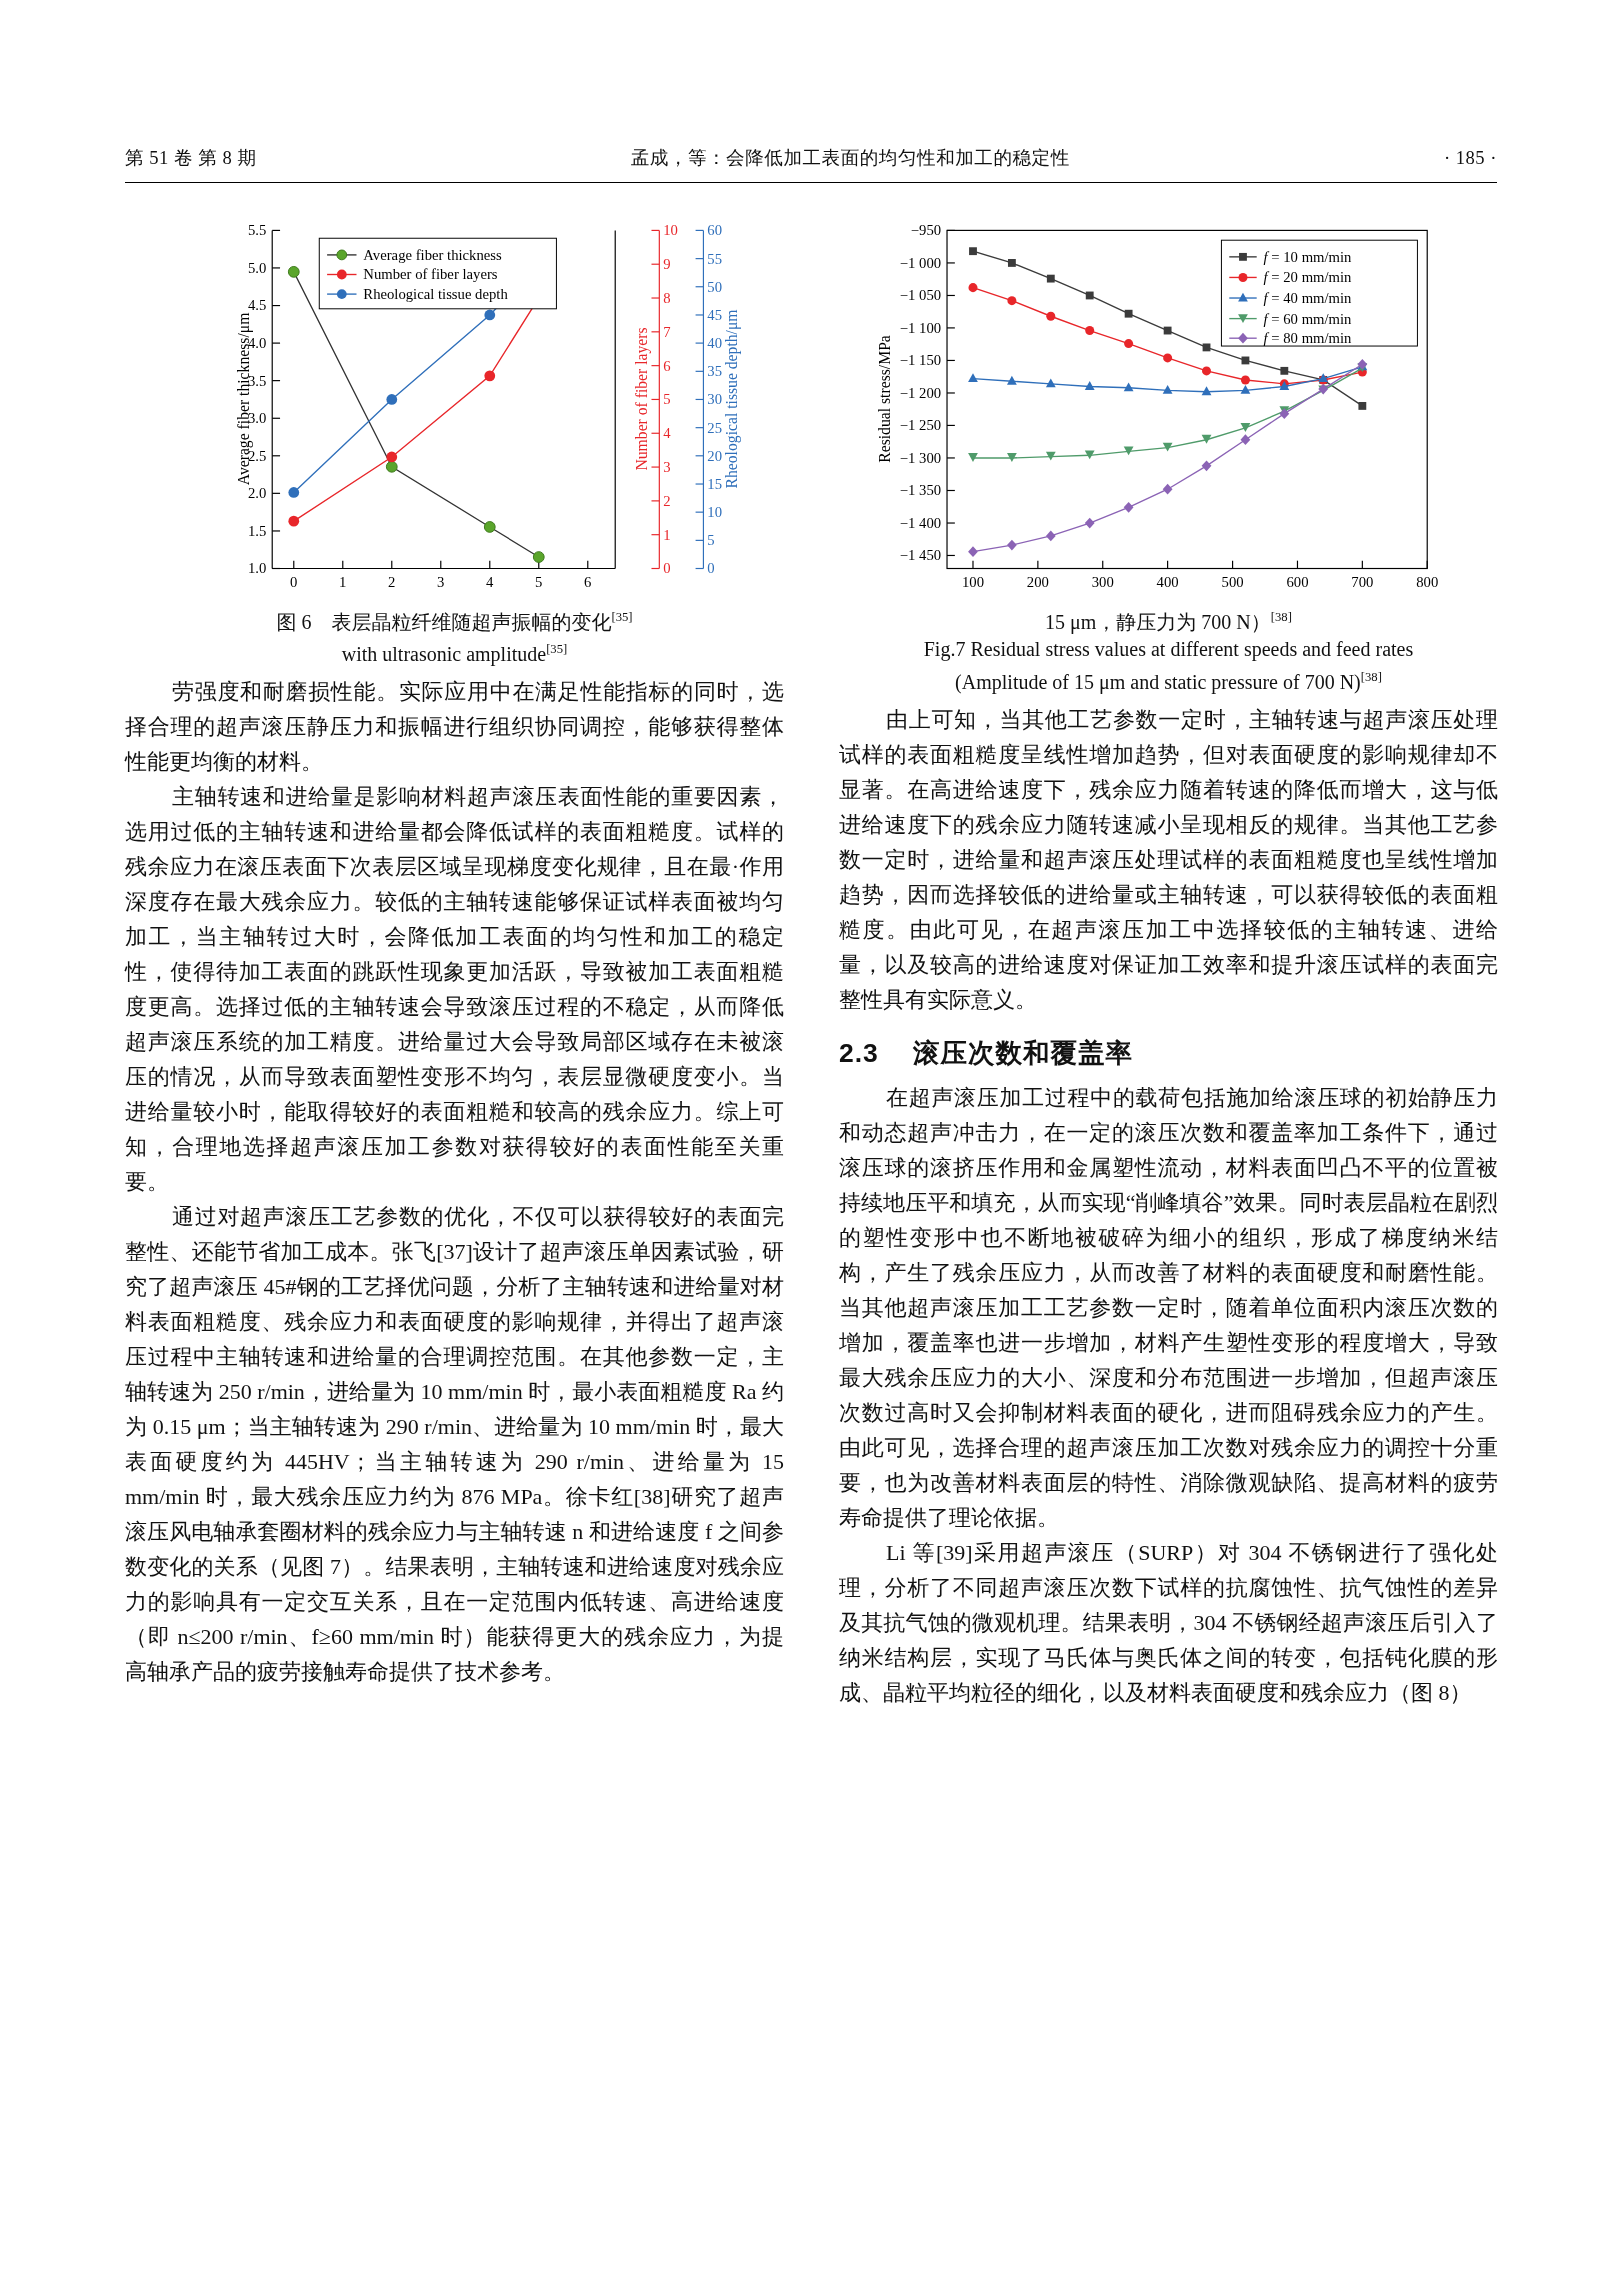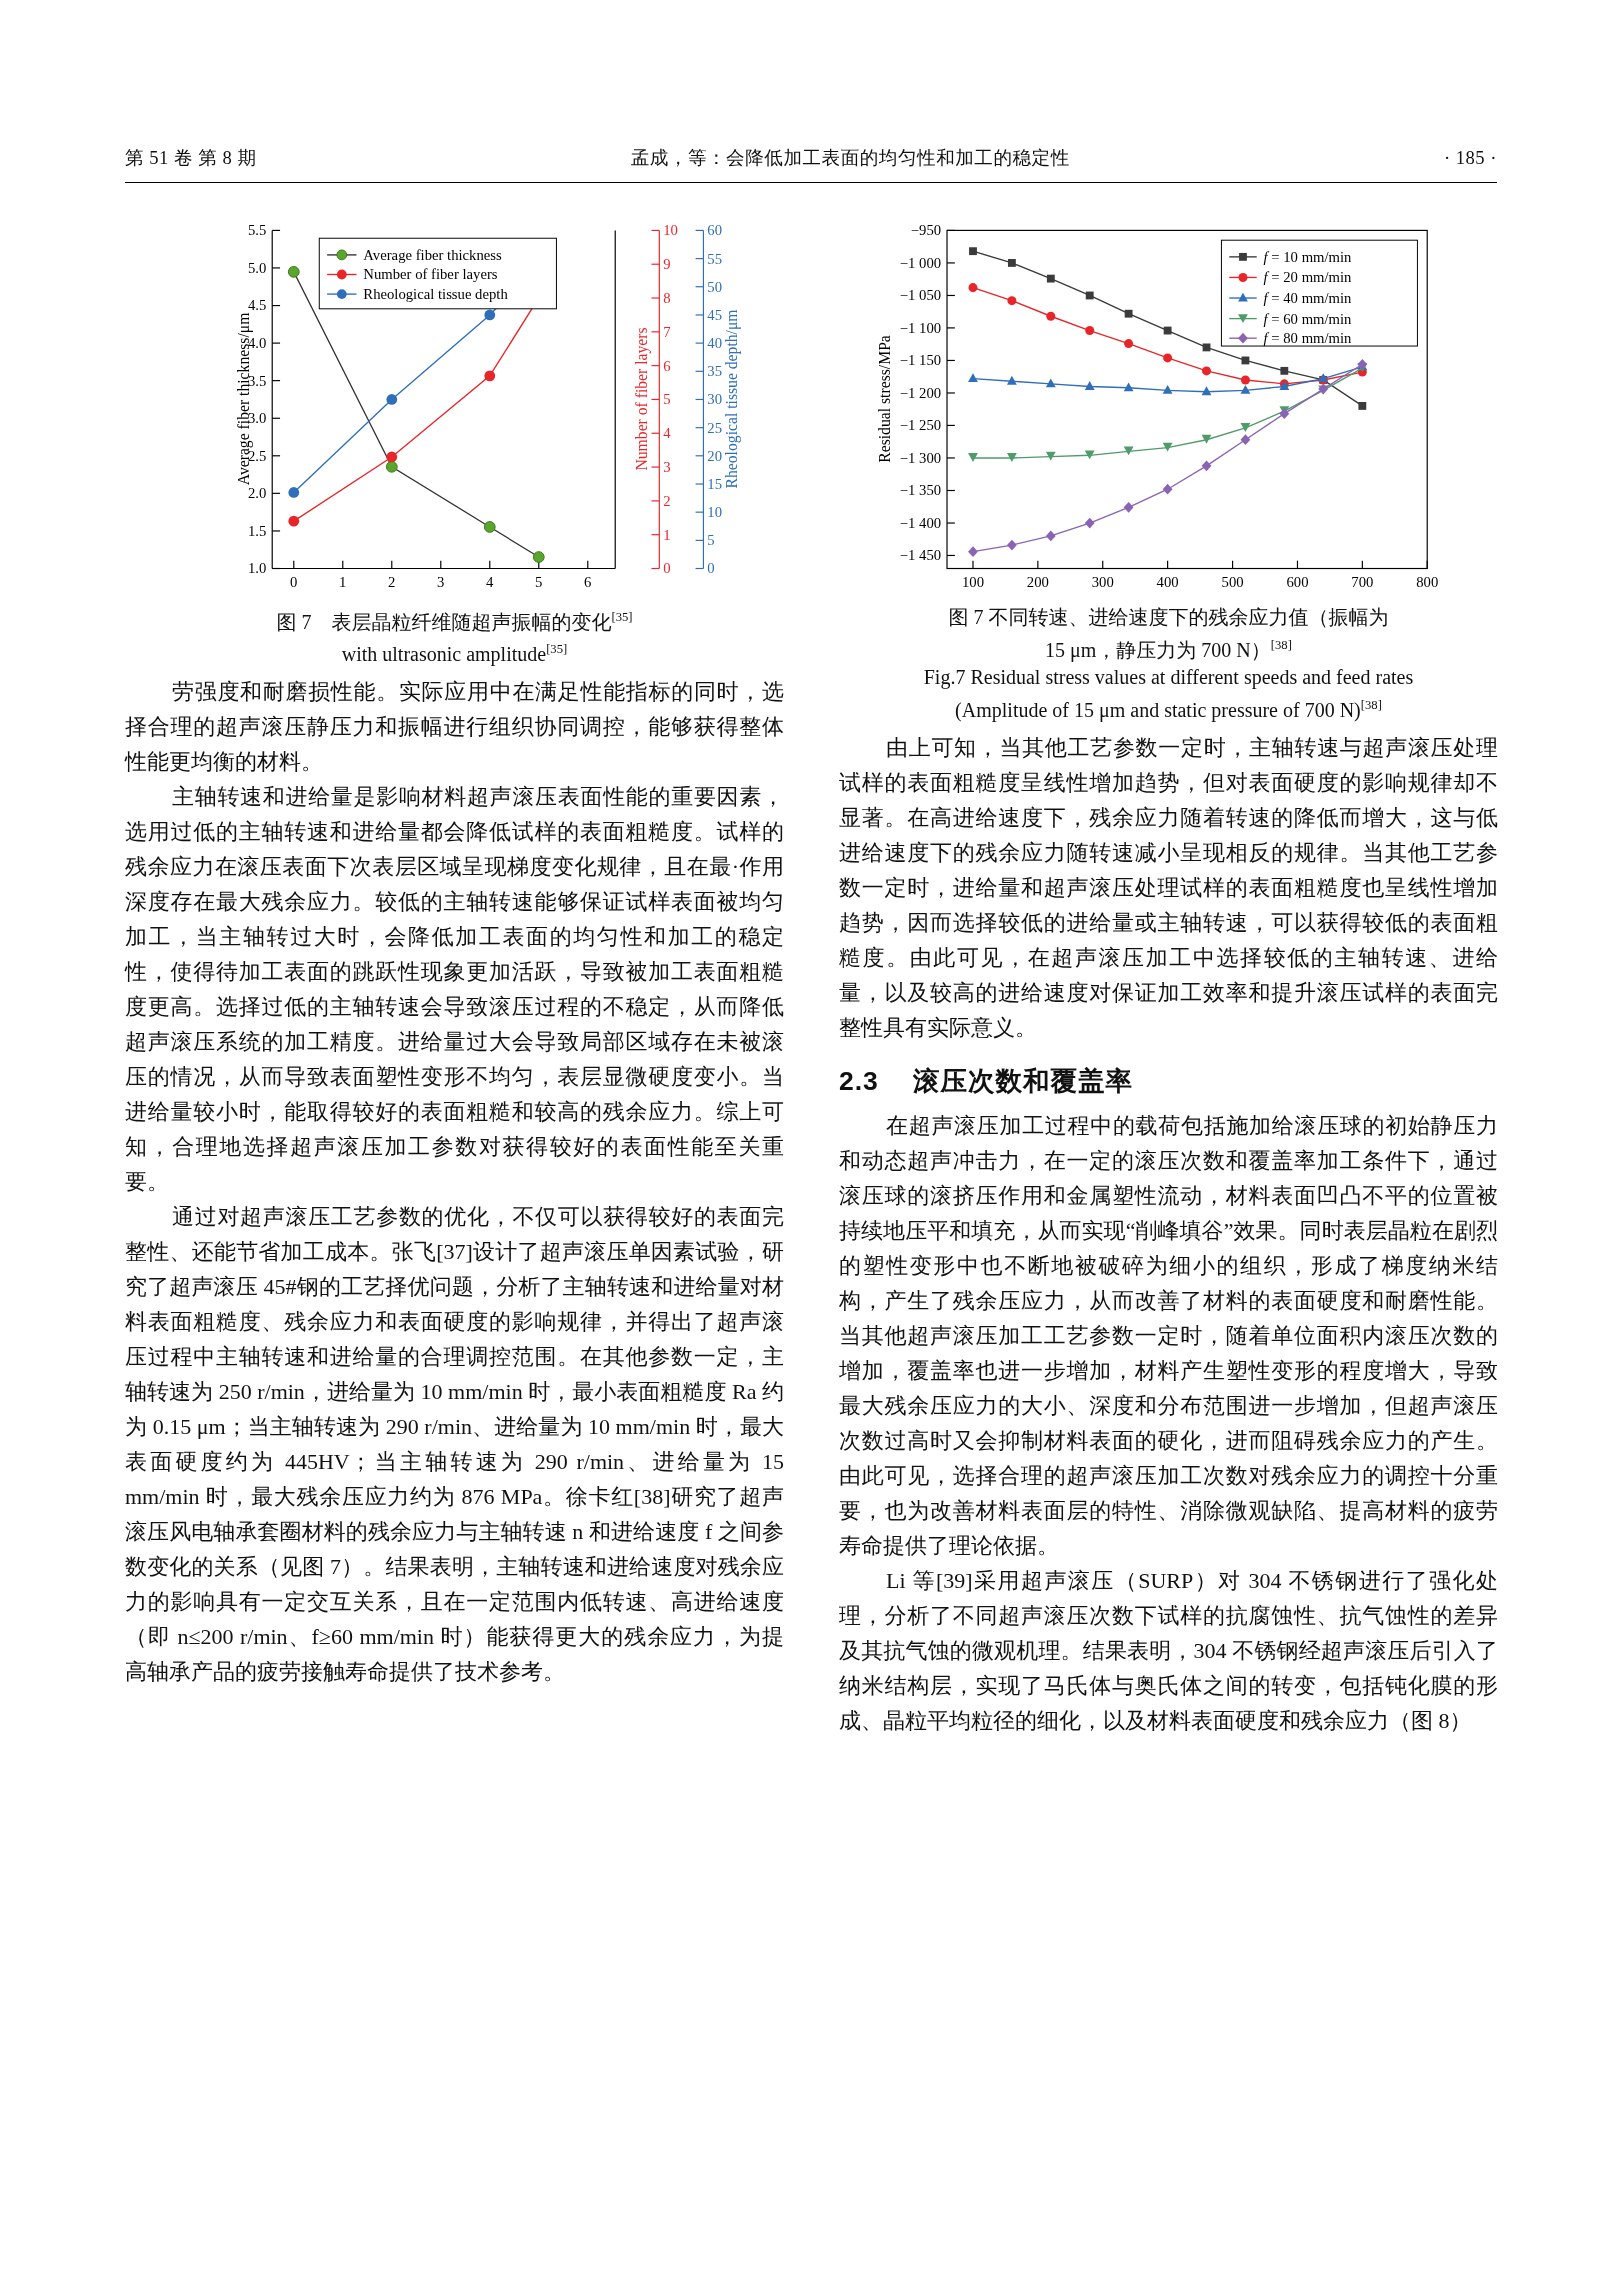--- a/index.html
+++ b/index.html
@@ -221,21 +221,21 @@
               <line x1="206" y1="75" x2="236" y2="75" stroke="#e8262a" stroke-width="1.4"></line>
               <circle cx="221" cy="75" r="5" fill="#e8262a"></circle>
               <text x="243" y="80" font-size="15" font-family="Liberation Serif, serif">Number of fiber layers</text>
               <line x1="206" y1="95" x2="236" y2="95" stroke="#2f6fba" stroke-width="1.4"></line>
               <circle cx="221" cy="95" r="5" fill="#2f6fba"></circle>
               <text x="243" y="100" font-size="15" font-family="Liberation Serif, serif">Rheological tissue depth</text>
             </g>
           </svg>
         </div>
         <div class="figcap">
-          <span class="cn"><span>图 7　表层晶粒纤维随超声振幅的变化</span><sup>[35]</sup></span>
+          <span class="cn"><span>图 6　表层晶粒纤维随超声振幅的变化</span><sup>[35]</sup></span>
           <span class="en"><span>with ultrasonic amplitude</span><sup>[35]</sup></span>
         </div>
       </div>
 
       <p class="body">劳强度和耐磨损性能。实际应用中在满足性能指标的同时，选择合理的超声滚压静压力和振幅进行组织协同调控，能够获得整体性能更均衡的材料。</p>
 
 
       <p class="body">主轴转速和进给量是影响材料超声滚压表面性能的重要因素，选用过低的主轴转速和进给量都会降低试样的表面粗糙度。试样的残余应力在滚压表面下次表层区域呈现梯度变化规律，且在最·作用深度存在最大残余应力。较低的主轴转速能够保证试样表面被均匀加工，当主轴转过大时，会降低加工表面的均匀性和加工的稳定性，使得待加工表面的跳跃性现象更加活跃，导致被加工表面粗糙度更高。选择过低的主轴转速会导致滚压过程的不稳定，从而降低超声滚压系统的加工精度。进给量过大会导致局部区域存在未被滚压的情况，从而导致表面塑性变形不均匀，表层显微硬度变小。当进给量较小时，能取得较好的表面粗糙和较高的残余应力。综上可知，合理地选择超声滚压加工参数对获得较好的表面性能至关重要。</p>
       <p class="body">通过对超声滚压工艺参数的优化，不仅可以获得较好的表面完整性、还能节省加工成本。张飞[37]设计了超声滚压单因素试验，研究了超声滚压 45#钢的工艺择优问题，分析了主轴转速和进给量对材料表面粗糙度、残余应力和表面硬度的影响规律，并得出了超声滚压过程中主轴转速和进给量的合理调控范围。在其他参数一定，主轴转速为 250 r/min，进给量为 10 mm/min 时，最小表面粗糙度 Ra 约为 0.15 μm；当主轴转速为 290 r/min、进给量为 10 mm/min 时，最大表面硬度约为 445HV；当主轴转速为 290 r/min、进给量为 15 mm/min 时，最大残余压应力约为 876 MPa。徐卡红[38]研究了超声滚压风电轴承套圈材料的残余应力与主轴转速 n 和进给速度 f 之间参数变化的关系（见图 7）。结果表明，主轴转速和进给速度对残余应力的影响具有一定交互关系，且在一定范围内低转速、高进给速度（即 n≤200 r/min、f≥60 mm/min 时）能获得更大的残余应力，为提高轴承产品的疲劳接触寿命提供了技术参考。</p>
     </div>
@@ -389,21 +389,20 @@
               <line x1="398" y1="120" x2="426" y2="120" stroke="#4f9b6a" stroke-width="1.4"></line>
               <polygon points="407,115.5 417,115.5 412,124.5" fill="#4f9b6a"></polygon>
               <text x="433" y="125" font-size="15" font-family="Liberation Serif, serif"><tspan font-style="italic">f</tspan> = 60 mm/min</text>
               <line x1="398" y1="140" x2="426" y2="140" stroke="#8b63b5" stroke-width="1.4"></line>
               <polygon points="412,134.5 417,140 412,145.5 407,140" fill="#8b63b5"></polygon>
               <text x="433" y="145" font-size="15" font-family="Liberation Serif, serif"><tspan font-style="italic">f</tspan> = 80 mm/min</text>
             </g>
           </svg>
         </div>
         <div class="figcap">
-          <span class="cn">图 7  不同转速、进给速度下的残余应力值（振幅为</span>
           <span class="cn"><span>15 μm，静压力为 700 N）</span><sup>[38]</sup></span>
           <span class="en">Fig.7 Residual stress values at different speeds and feed rates</span>
           <span class="en"><span>(Amplitude of 15 μm and static pressure of 700 N)</span><sup>[38]</sup></span>
         </div>
       </div>
 
       <p class="body">由上可知，当其他工艺参数一定时，主轴转速与超声滚压处理试样的表面粗糙度呈线性增加趋势，但对表面硬度的影响规律却不显著。在高进给速度下，残余应力随着转速的降低而增大，这与低进给速度下的残余应力随转速减小呈现相反的规律。当其他工艺参数一定时，进给量和超声滚压处理试样的表面粗糙度也呈线性增加趋势，因而选择较低的进给量或主轴转速，可以获得较低的表面粗糙度。由此可见，在超声滚压加工中选择较低的主轴转速、进给量，以及较高的进给速度对保证加工效率和提升滚压试样的表面完整性具有实际意义。</p>
 
       <h2 class="sec">
         <span class="num">2.3</span><span>滚压次数和覆盖率</span>

